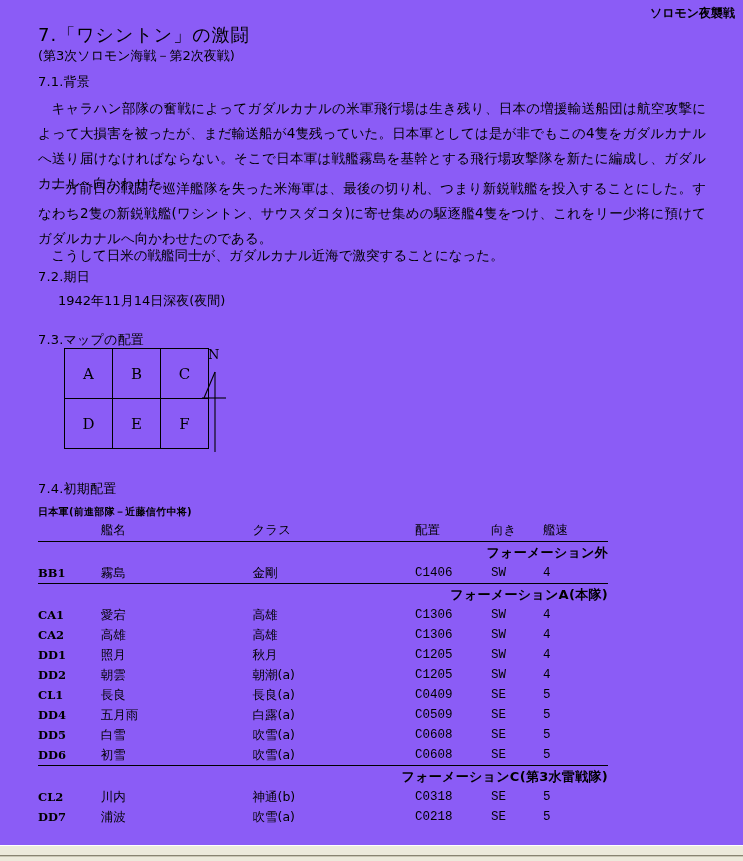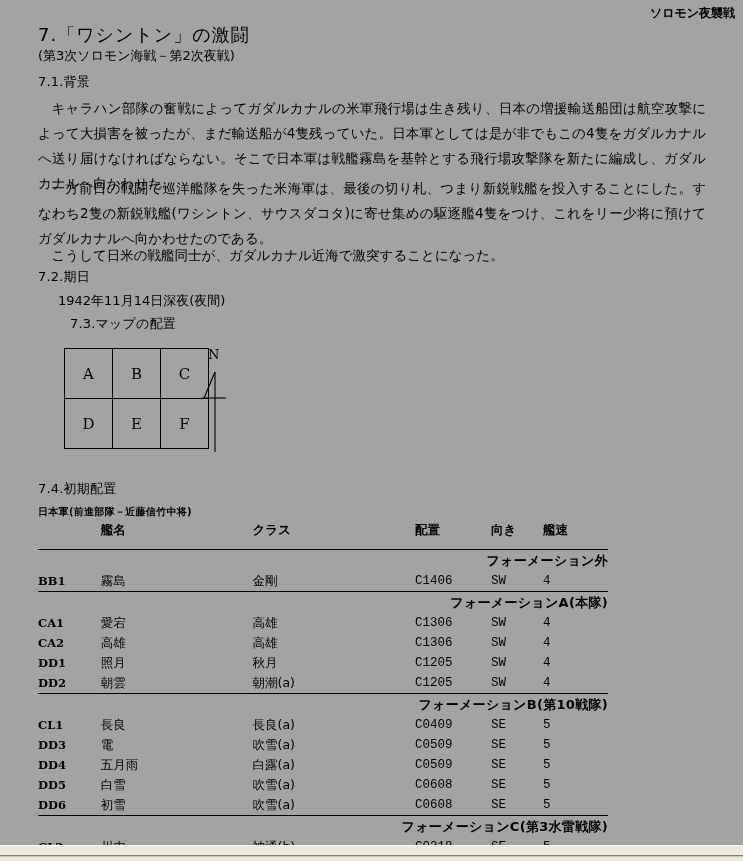--- a/index.html
+++ b/index.html
@@ -15,21 +15,21 @@
     color: #000000;
     overflow: hidden;
   }
 
   .page {
     position: absolute;
     left: 0;
     top: 0;
     width: 743px;
     height: 845px;
-    background: #a3a3a3;
+    background: #8b5cf6;
     box-sizing: border-box;
   }
 
   
   .running-header {
     position: absolute;
     right: 8px;
     top: 6px;
     font-size: 12px;
     font-weight: bold;
@@ -56,21 +56,21 @@
   }
   .h2 {
     position: absolute;
     left: 38px;
     font-size: 13px;
     line-height: 16px;
     letter-spacing: 0.2px;
   }
   #sec-bg-head  { top: 74px; }
   #sec-date-head { top: 269px; }
-  #sec-map-head  { top: 316px; margin-left: 32px; }
+  #sec-map-head  { top: 332px; }
   #sec-setup-head { top: 481px; }
 
   
   .para {
     position: absolute;
     left: 38px;
     width: 668px;
     font-size: 13.5px;
     line-height: 25px;
     text-indent: 1em;
@@ -144,23 +144,23 @@
     font-size: 12.5px;
   }
   .oob col.c-id    { width: 58px; }
   .oob col.c-name  { width: 140px; }
   .oob col.c-class { width: 150px; }
   .oob col.c-pos   { width: 70px; }
   .oob col.c-face  { width: 48px; }
   .oob col.c-speed { width: 60px; }
 
   .oob th {
-    font-weight: bold;
+    font-weight: normal;
     text-align: left;
-    padding: 0 0 11px 0;
+    padding: 0 0 3px 0;
     font-size: 12.5px;
     line-height: 16px;
     vertical-align: bottom;
   }
   .oob tr.head-row th { border-bottom: 1.6px solid #000; }
 
   .oob td {
     padding: 1px 0 1px 0;
     line-height: 18px;
     vertical-align: bottom;
@@ -332,40 +332,29 @@
       </tr>
       <tr>
         <td class="id">DD2</td>
         <td>朝雲</td>
         <td>朝潮(a)</td>
         <td class="mono">C1205</td>
         <td class="mono">SW</td>
         <td class="mono">4</td>
       </tr>
 
-      <tr class="group-row">
-        <td colspan="6">フォーメーションB(第10戦隊)</td>
-      </tr>
       <tr>
         <td class="id">CL1</td>
         <td>長良</td>
         <td>長良(a)</td>
         <td class="mono">C0409</td>
         <td class="mono">SE</td>
         <td class="mono">5</td>
       </tr>
       <tr>
-        <td class="id">DD3</td>
-        <td>電</td>
-        <td>吹雪(a)</td>
-        <td class="mono">C0509</td>
-        <td class="mono">SE</td>
-        <td class="mono">5</td>
-      </tr>
-      <tr>
         <td class="id">DD4</td>
         <td>五月雨</td>
         <td>白露(a)</td>
         <td class="mono">C0509</td>
         <td class="mono">SE</td>
         <td class="mono">5</td>
       </tr>
       <tr>
         <td class="id">DD5</td>
         <td>白雪</td>

